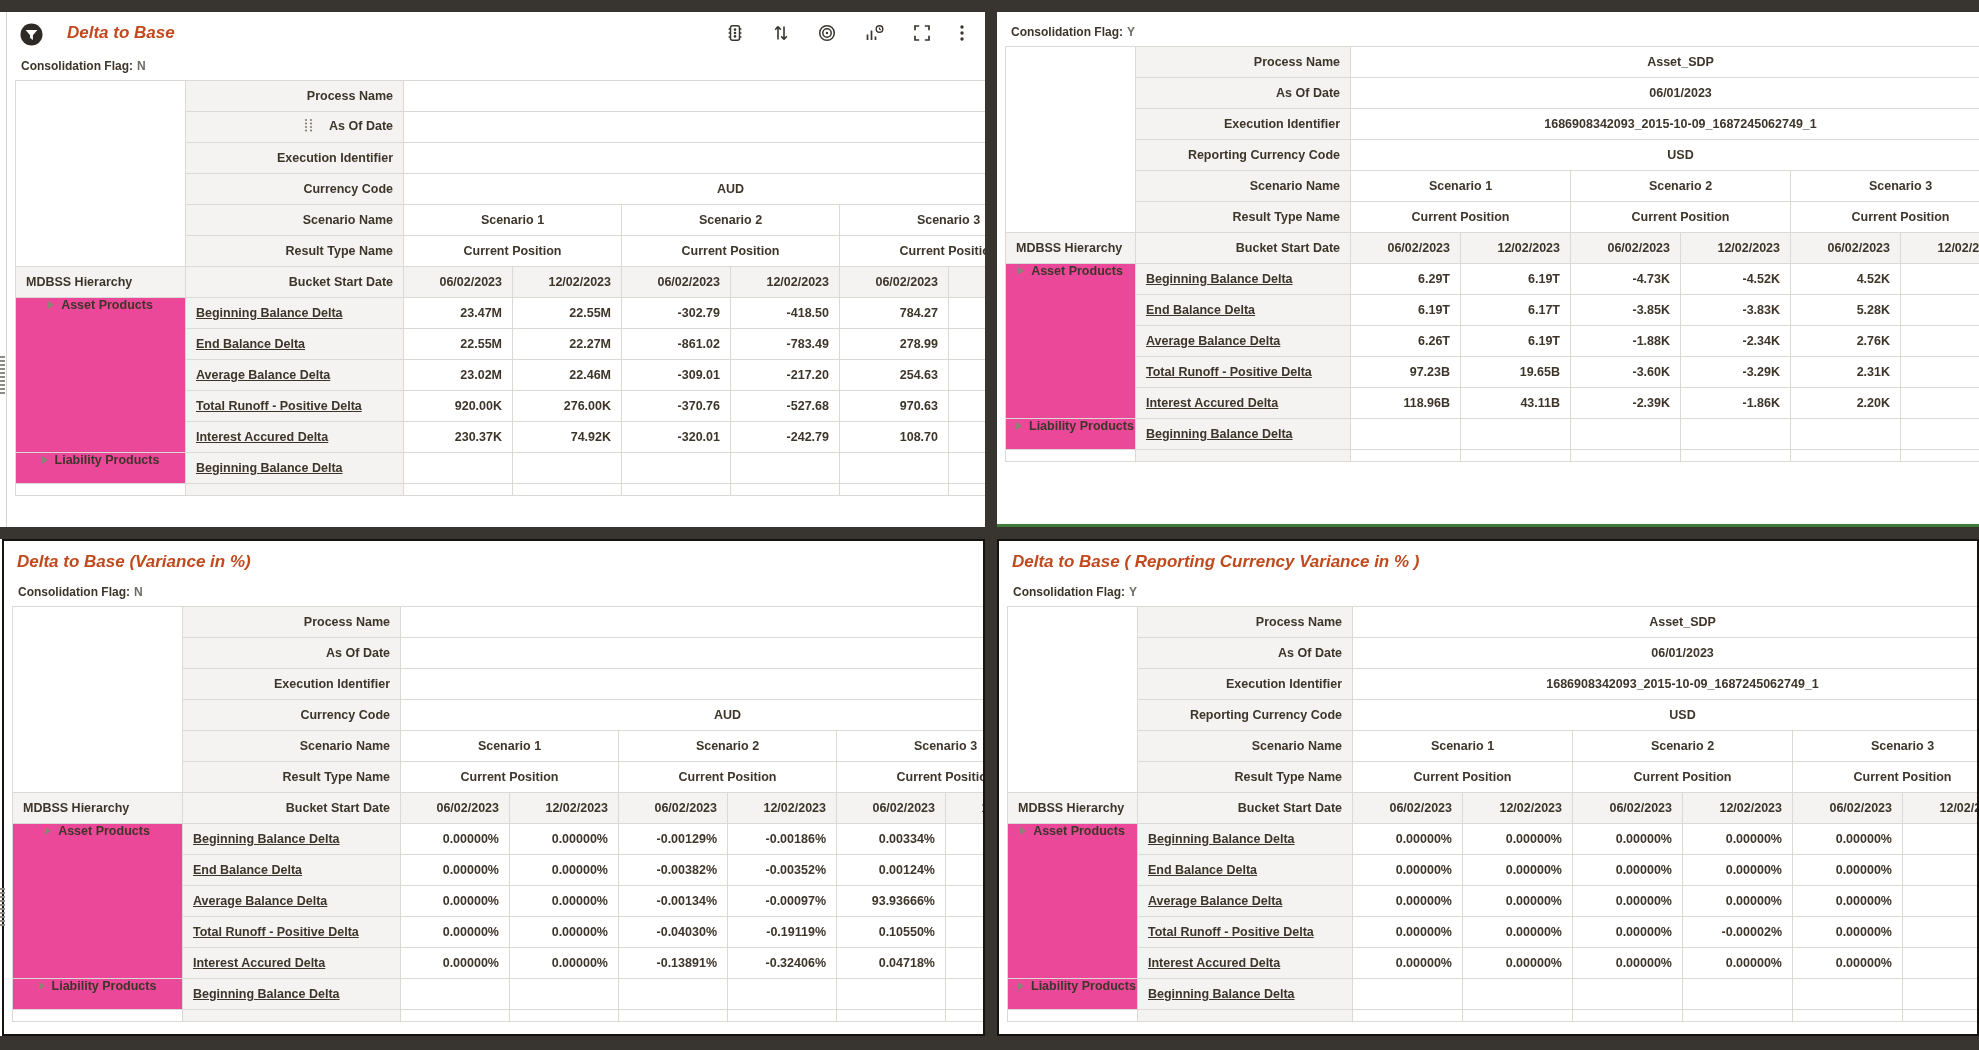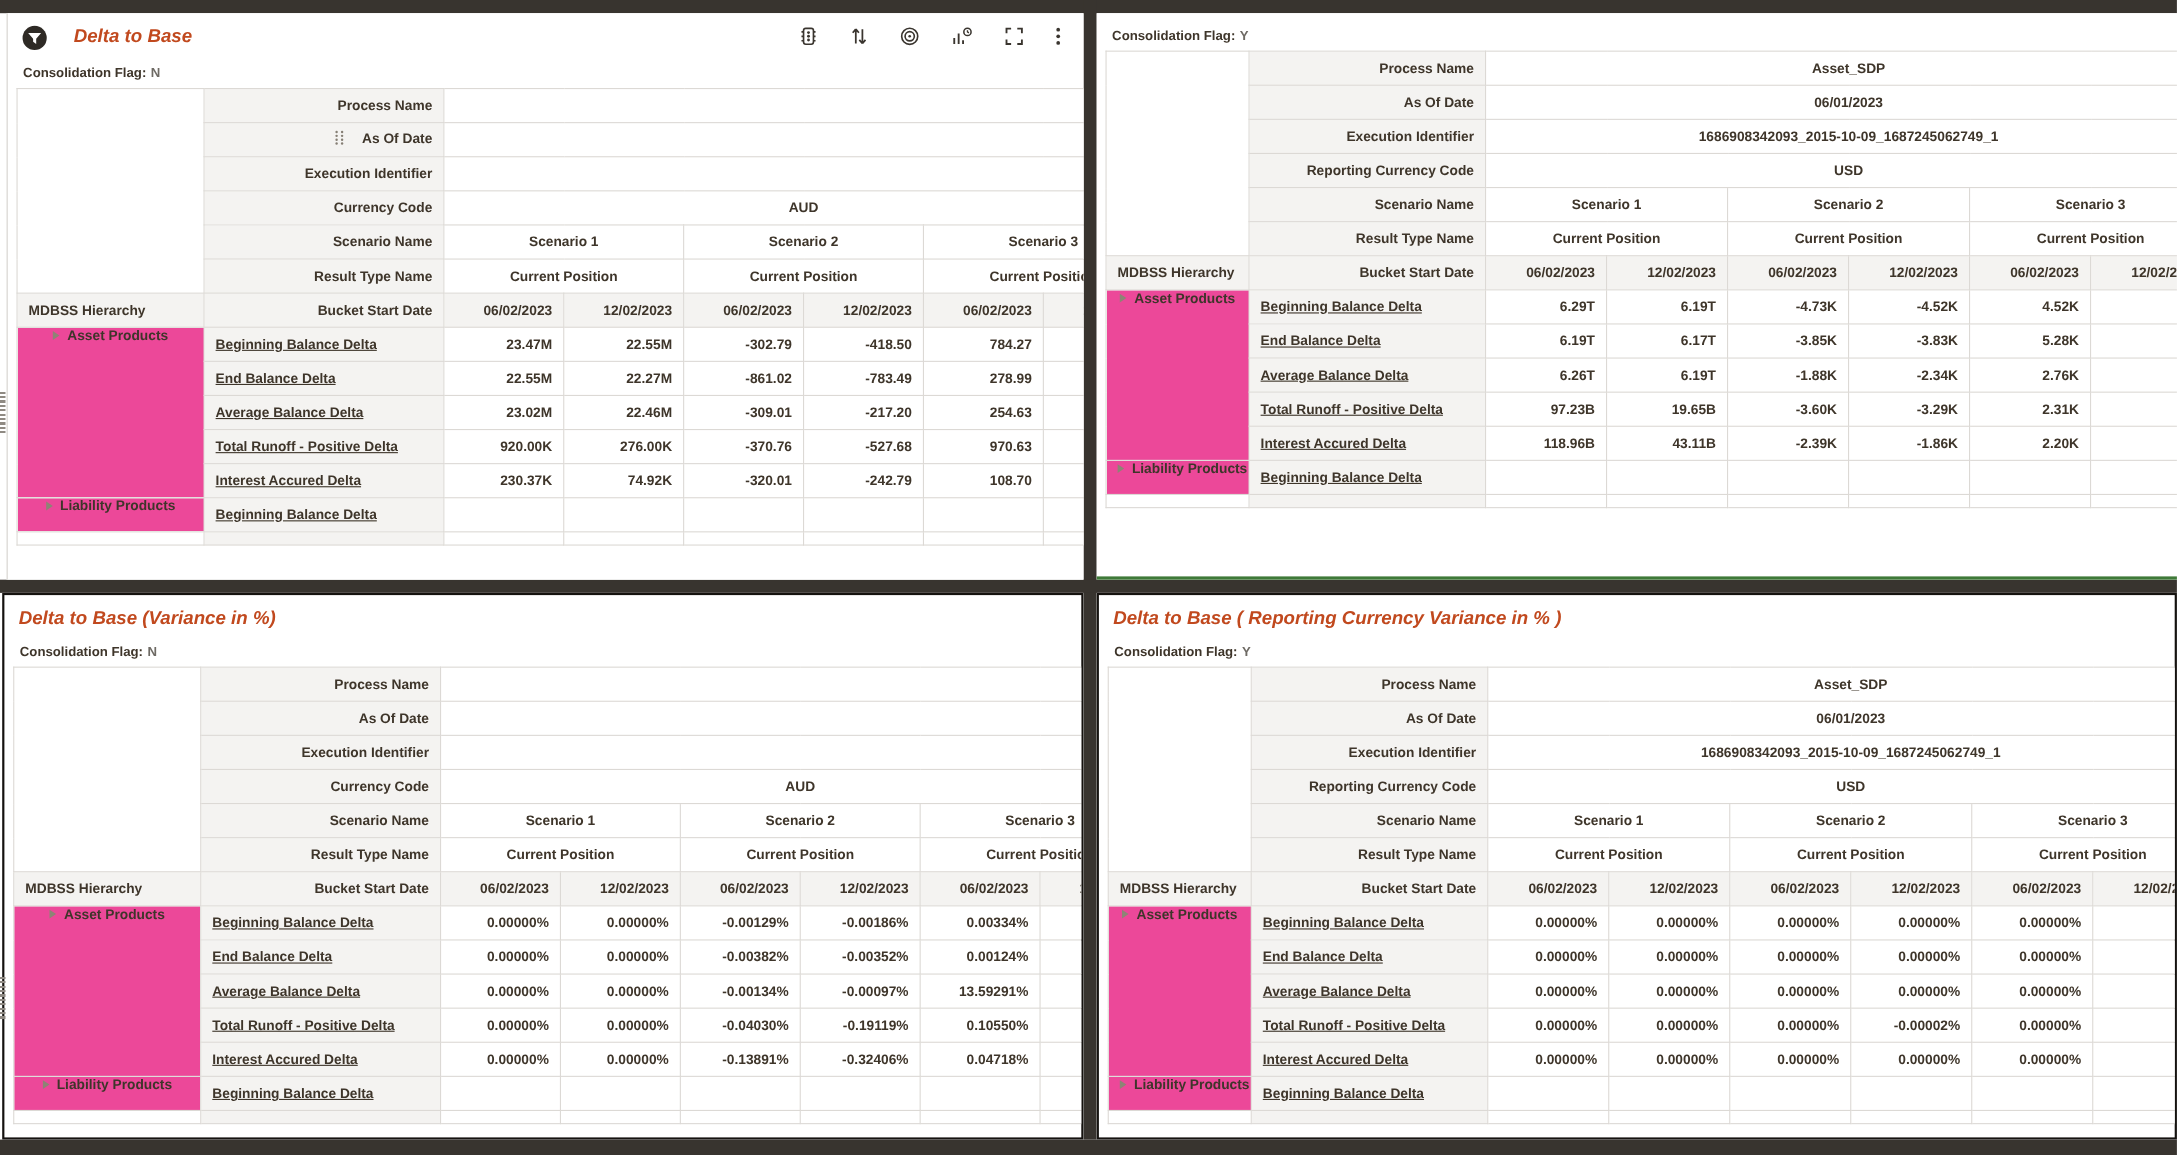--- a/index.html
+++ b/index.html
@@ -457,21 +457,21 @@
             <td class="c-num">-0.00352%</td>
             <td class="c-num">0.00124%</td>
             <td class="c-num"></td>
           </tr>
           <tr>
             <td class="c-rowlbl">Average Balance Delta</td>
             <td class="c-num">0.00000%</td>
             <td class="c-num">0.00000%</td>
             <td class="c-num">-0.00134%</td>
             <td class="c-num">-0.00097%</td>
-            <td class="c-num">13.59291%</td>
+            <td class="c-num">93.93666%</td>
             <td class="c-num"></td>
           </tr>
           <tr>
             <td class="c-rowlbl">Total Runoff - Positive Delta</td>
             <td class="c-num">0.00000%</td>
             <td class="c-num">0.00000%</td>
             <td class="c-num">-0.04030%</td>
             <td class="c-num">-0.19119%</td>
             <td class="c-num">0.10550%</td>
             <td class="c-num"></td>

